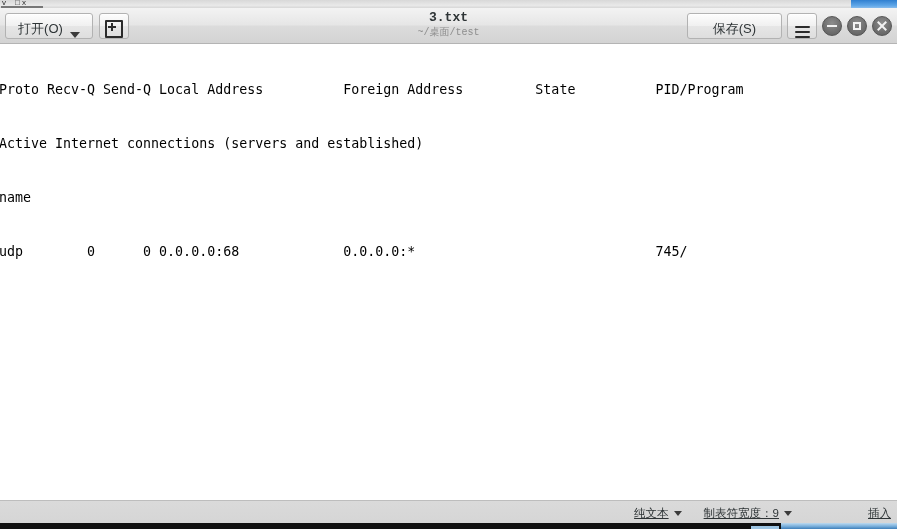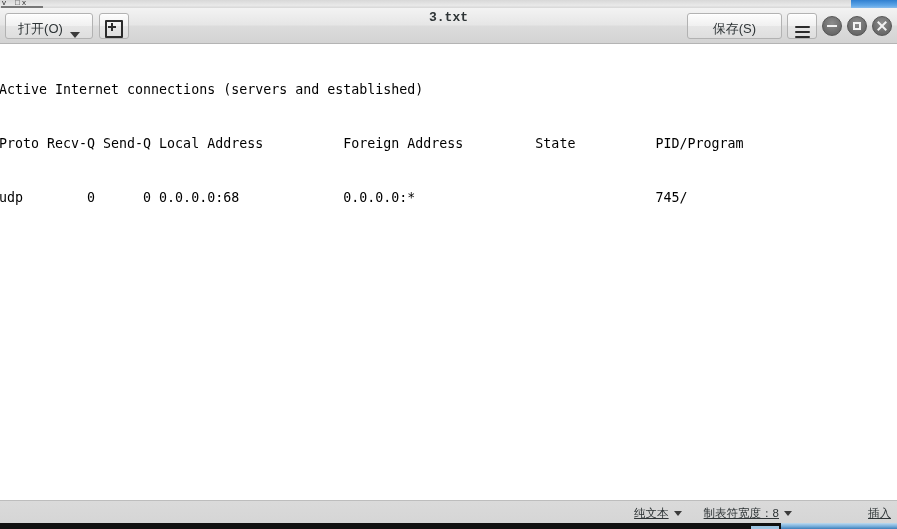--- a/index.html
+++ b/index.html
@@ -269,20 +269,21 @@
           <span>打开(O)</span>
           <span class="caret"></span>
         </div>
         <div class="gbtn icon">
           <span class="newdoc-icon"></span>
         </div>
       </div>
 
       <div class="title-block">
         <div class="title-main">3.txt</div>
+        <div class="title-sub">~/桌面/test</div>
       </div>
 
       <div class="tb-right">
         <div class="gbtn save">
           <span>保存(S)</span>
         </div>
         <div class="gbtn menu">
           <span class="hamburger">
               <i></i>
               <i></i>
@@ -291,34 +292,35 @@
         </div>
         <div class="wbtn min"></div>
         <div class="wbtn max"></div>
         <div class="wbtn close"></div>
       </div>
 
     </div>
 
     <div class="textarea-wrap">
       <div class="doc">
+        <span class="ln">Proto Recv-Q Send-Q Local Address          Foreign Address         State          PID/Program</span>
         <span class="ln">Active Internet connections (servers and established)</span>
-        <span class="ln">Proto Recv-Q Send-Q Local Address          Foreign Address         State          PID/Program</span>
+        <span class="ln">name</span>
         <span class="ln">udp        0      0 0.0.0.0:68             0.0.0.0:*                              745/</span>
       </div>
     </div>
 
     <div class="statusbar">
       <div class="sb-item">
         <span>纯文本</span>
         <span class="sb-caret"></span>
       </div>
       <div class="sp-22"></div>
       <div class="sb-item">
-        <span>制表符宽度：8</span>
+        <span>制表符宽度：9</span>
         <span class="sb-caret"></span>
       </div>
       <div class="sp-48"></div>
       <div class="sp-28"></div>
       <div class="sb-item">
         <span>插入</span>
       </div>
     </div>
 
   </div>

